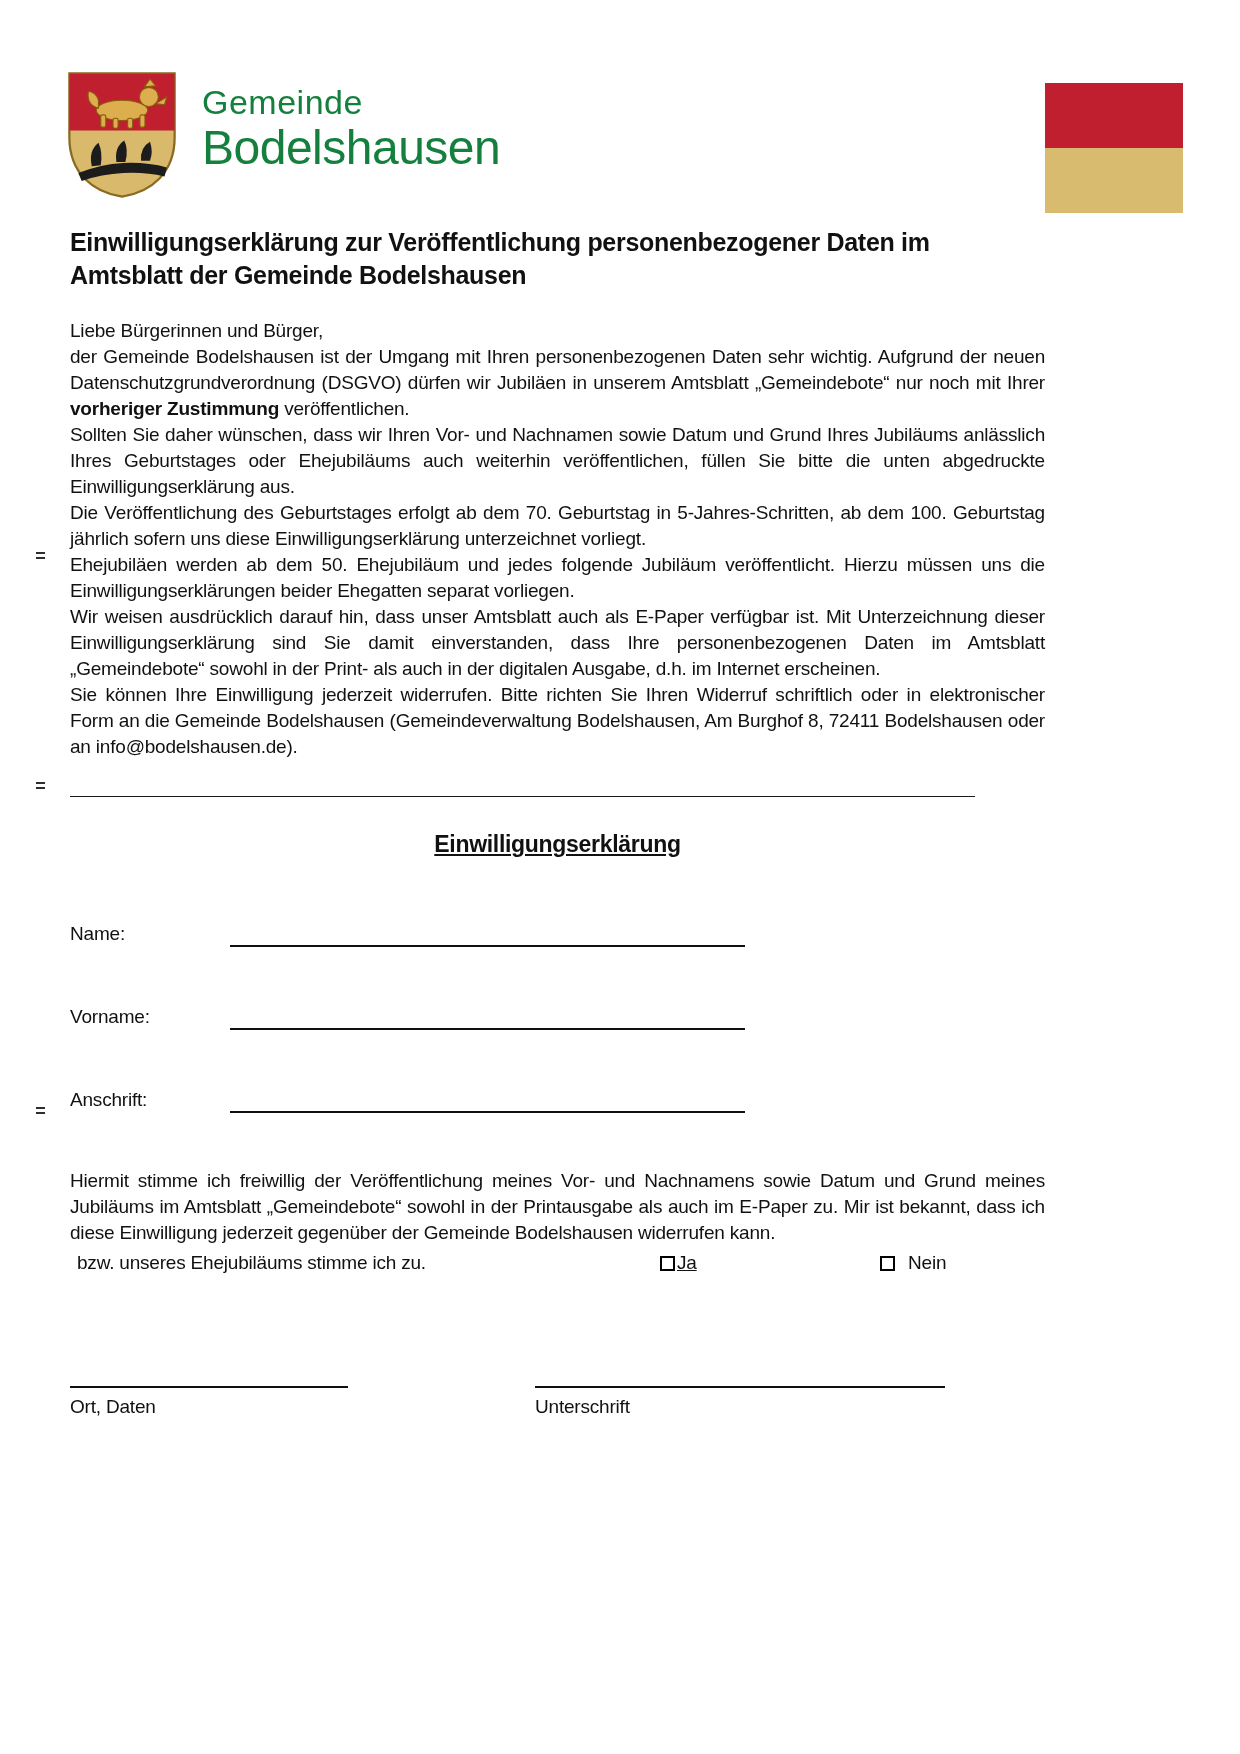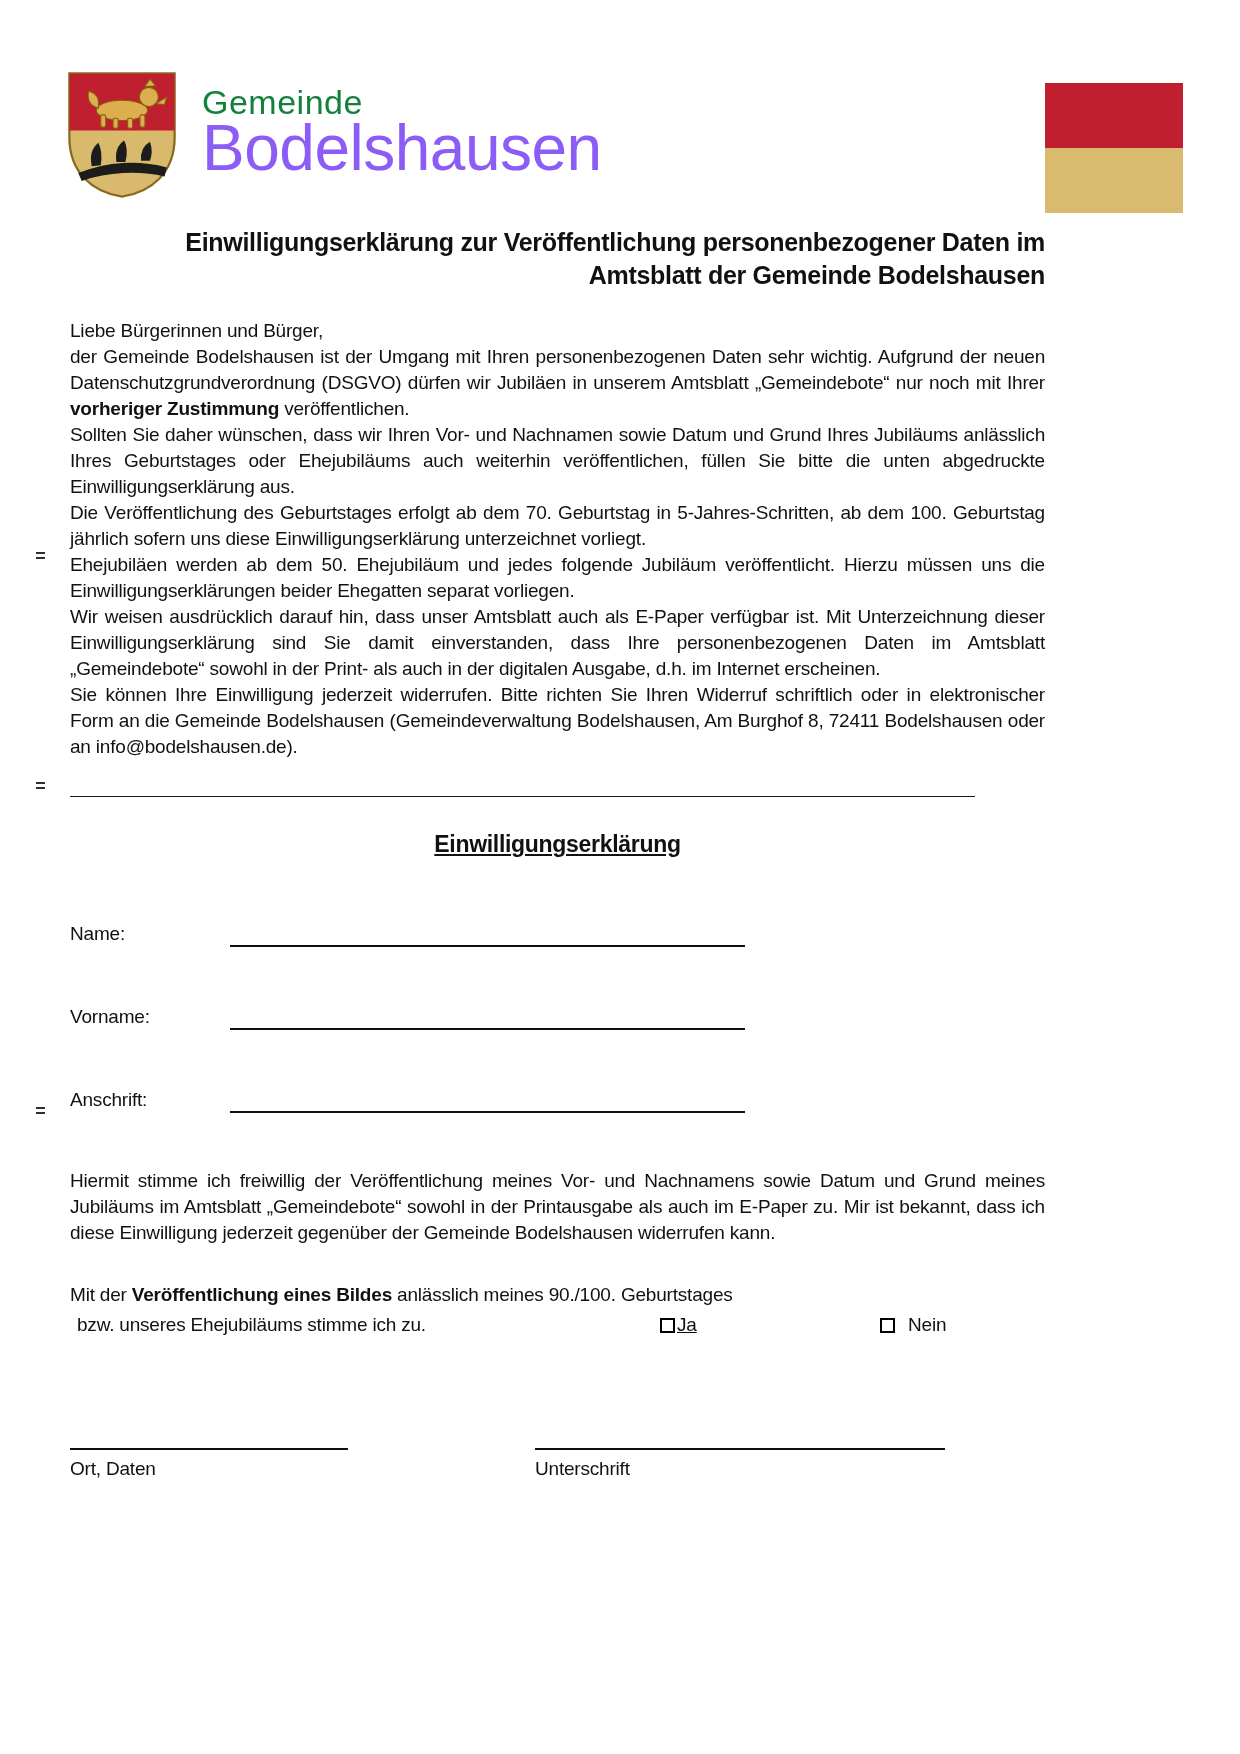--- a/index.html
+++ b/index.html
@@ -9,25 +9,25 @@
     font-family:"Liberation Sans", sans-serif; color:#111; font-size:19px; line-height:26px;
     letter-spacing:-0.2px;
   }
   .content { margin-left:70px; width:975px; }
 
   
   .header { display:flex; align-items:flex-start; margin:70px 0 0 66px; }
   .crest { width:112px; height:130px; flex:0 0 auto; }
   .orgtext { margin-left:24px; padding-top:14px; }
   .org-type { font-size:34px; line-height:36px; color:#15803d; letter-spacing:0.5px; }
-  .org-name { font-size:64px; line-height:56px; color:#8b5cf6; letter-spacing:-0.5px; }
+  .org-name { font-size:48px; line-height:56px; color:#15803d; letter-spacing:-0.5px; }
   .flag { position:absolute; top:83px; right:57px; width:138px; height:130px; }
 
   
-  .doc-title { text-align:right; font-weight:bold; font-size:25px; line-height:33px;
+  .doc-title { text-align:left; font-weight:bold; font-size:25px; line-height:33px;
                letter-spacing:-0.3px; margin-top:26px; }
 
   .salutation { margin-top:26px; }
   p.body { margin:0; text-align:justify; }
   .mt1 { margin-top:18px; }
   .mt2 { margin-top:24px; }
   .mt3 { margin-top:38px; }
 
   .separator { border-bottom:1.6px solid #1a1a1a; margin-top:36px; width:905px; }
 
@@ -144,21 +144,20 @@
       <span class="field-line"></span>
     </div>
     <div class="field-row">
       <span class="field-label">Anschrift:</span>
       <span class="field-line"></span>
     </div>
   </div>
 
   <p class="body consent">Hiermit stimme ich freiwillig der Veröffentlichung meines Vor- und Nachnamens sowie Datum und Grund meines Jubiläums im Amtsblatt „Gemeindebote“ sowohl in der Printausgabe als auch im E-Paper zu. Mir ist bekannt, dass ich diese Einwilligung jederzeit gegenüber der Gemeinde Bodelshausen widerrufen kann.</p>
 
-  <div class="photo-line1"><span>Mit der </span><b>Veröffentlichung eines Bildes</b><span> anlässlich meines 90./100. Geburtstages</span></div>
 
   <div class="photo-line2">
     <span>bzw. unseres Ehejubiläums stimme ich zu.</span>
     <span class="opt opt-ja">
       <span class="checkbox"></span>
         <span>Ja</span>
     </span>
     <span class="opt opt-nein">
       <span class="checkbox"></span>
         <span>Nein</span>

